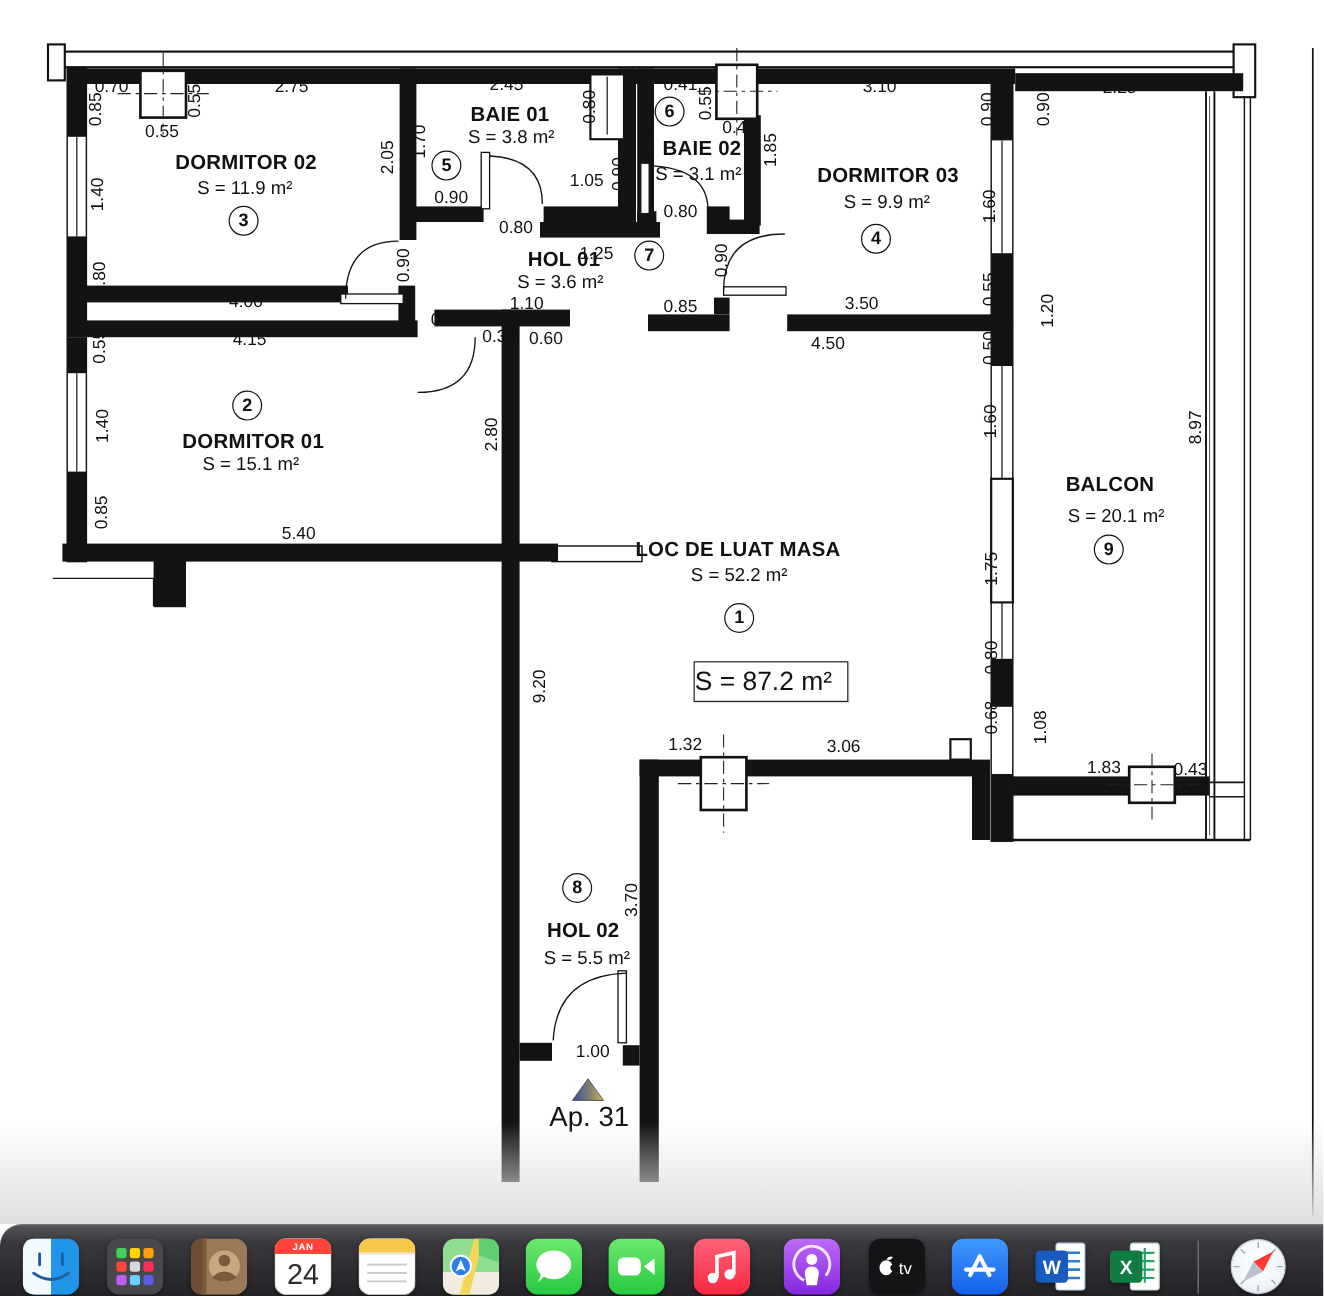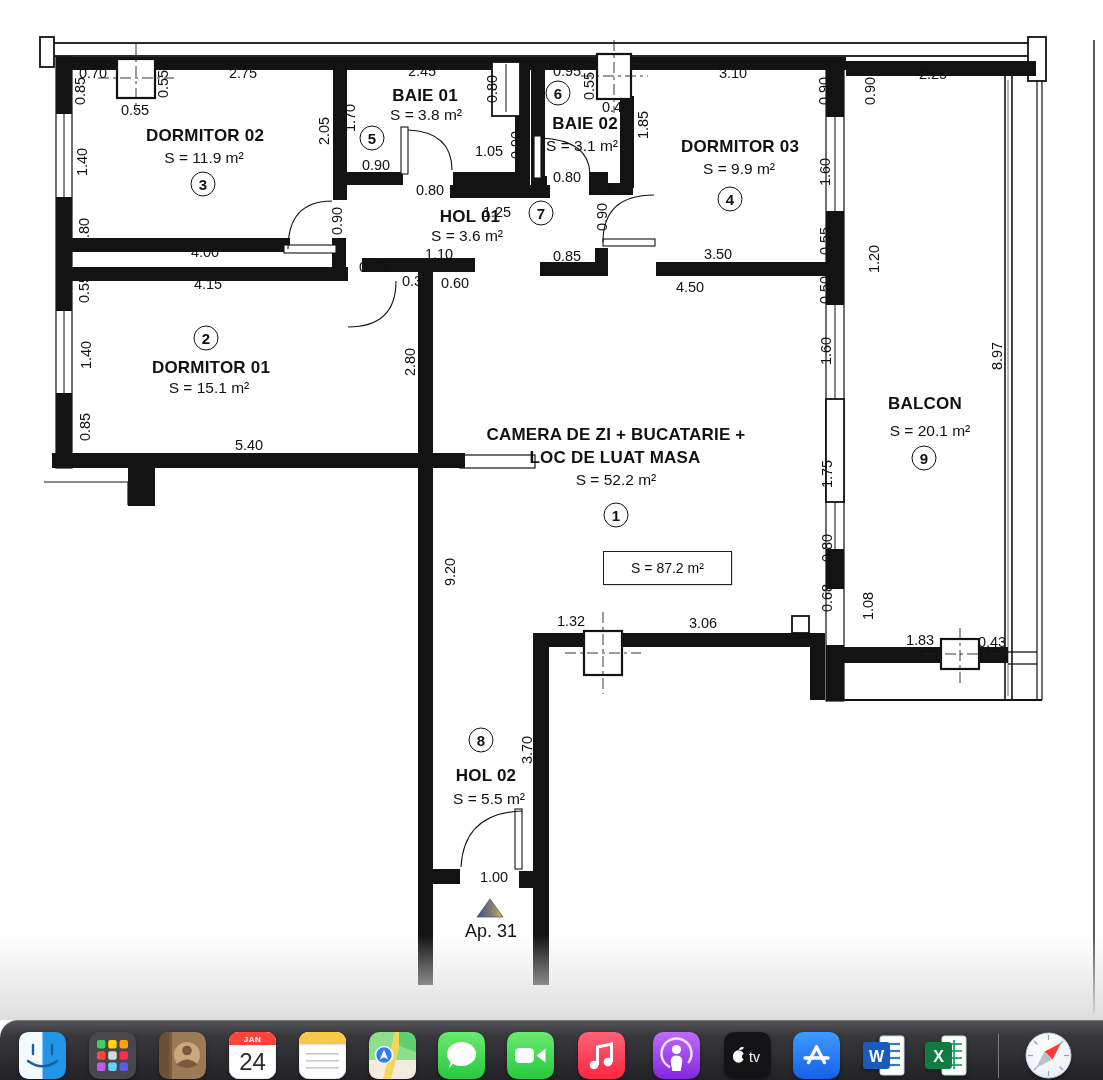--- a/index.html
+++ b/index.html
@@ -5,22 +5,22 @@
   html,body{margin:0;padding:0;}
   body{font-family:"Liberation Sans",sans-serif;color:#111;background:#fff;}
   #screen{position:relative;width:1103px;height:1080px;overflow:hidden;background:#ffffff;}
   #plan{position:absolute;left:0;top:0;width:1103px;height:1020px;}
   #plan svg{position:absolute;left:0;top:0;}
   .dim{position:absolute;transform:translate(-50%,-50%);font-size:14.5px;white-space:nowrap;color:#111;line-height:1;}
   .dim.v{transform:translate(-50%,-50%) rotate(-90deg);}
   .rname{position:absolute;transform:translate(-50%,-50%);font-weight:700;font-size:17px;white-space:nowrap;letter-spacing:.2px;}
   .rarea{position:absolute;transform:translate(-50%,-50%);font-size:15.5px;white-space:nowrap;}
   .rnum{position:absolute;transform:translate(-50%,-50%);width:25px;height:25px;border:1.8px solid #111;border-radius:50%;display:flex;align-items:center;justify-content:center;font-weight:700;font-size:15px;background:transparent;box-sizing:border-box;}
-  #total-box{position:absolute;left:578px;top:551px;width:127px;height:32px;border:1.5px solid #222;background:#fff;display:flex;align-items:center;justify-content:center;font-size:14px;box-shadow:1px 1px 0 rgba(0,0,0,.12);margin-left:25px;}
-  #ap-label{position:absolute;transform:translate(-50%,-50%);font-size:18px;white-space:nowrap;}
+  #total-box{position:absolute;left:578px;top:551px;width:127px;height:32px;border:1.5px solid #222;background:#fff;display:flex;align-items:center;font-size:22px;box-shadow:1px 1px 0 rgba(0,0,0,.12);}
+  #ap-label{position:absolute;transform:translate(-50%,-50%);font-size:23px;white-space:nowrap;}
   #page-fade{position:absolute;left:0;top:935px;width:1103px;height:85px;background:linear-gradient(rgba(255,255,255,0),#dededd);pointer-events:none;}
   
   #dock{position:absolute;left:0;top:1020px;width:1103px;height:60px;background:linear-gradient(180deg,#57575b 0%,#39393d 26%,#232327 100%);border-top-left-radius:18px;box-shadow:inset 0 1px 0 rgba(255,255,255,.18);}
   .dock-item{position:absolute;top:12px;width:47px;height:47px;}
   .dock-item svg{display:block;filter:drop-shadow(0 2px 2px rgba(0,0,0,.35));}
   .dock-sep{position:absolute;top:14px;left:998px;width:1px;height:44px;background:#7a7a80;}
   .cal-month{font-size:8px;font-weight:700;fill:#fff;letter-spacing:.5px;}
   .cal-day{font-size:24px;fill:#2b2b2b;}
   .tile-letter{font-size:16px;font-weight:700;fill:#fff;}
   .tv-text{font-size:14px;font-weight:500;fill:#fff;}
@@ -152,21 +152,21 @@
 <div class="dim v" style="left:163px;top:84px">0.55</div>
 <div class="dim" style="left:135px;top:110px">0.55</div>
 <div class="dim" style="left:243px;top:73px">2.75</div>
 <div class="dim v" style="left:82px;top:162px">1.40</div>
 <div class="dim v" style="left:84px;top:232px">0.80</div>
 <div class="dim v" style="left:324px;top:131px">2.05</div>
 <div class="dim v" style="left:350px;top:118px">1.70</div>
 <div class="dim" style="left:422px;top:71px">2.45</div>
 <div class="dim v" style="left:492px;top:89px">0.80</div>
 <div class="dim v" style="left:516px;top:145px">0.90</div>
-<div class="dim" style="left:567px;top:71px">0.95</div>
+<div class="dim" style="left:567px;top:71px">0.41</div>
 <div class="dim v" style="left:589px;top:86px">0.55</div>
 <div class="dim" style="left:616px;top:107px">0.40</div>
 <div class="dim v" style="left:540px;top:122px">1.70</div>
 <div class="dim v" style="left:643px;top:125px">1.85</div>
 <div class="dim" style="left:733px;top:73px">3.10</div>
 <div class="dim v" style="left:824px;top:91px">0.90</div>
 <div class="dim v" style="left:870px;top:91px">0.90</div>
 <div class="dim" style="left:933px;top:74px">2.25</div>
 <div class="dim" style="left:376px;top:165px">0.90</div>
 <div class="dim" style="left:489px;top:151px">1.05</div>
@@ -225,21 +225,20 @@
 <div class="rnum" style="left:730px;top:199px">4</div>
 
 <div class="rname" style="left:470px;top:217px">HOL 01</div>
 <div class="rarea" style="left:467px;top:236px">S = 3.6 m²</div>
 <div class="rnum" style="left:541px;top:213px">7</div>
 
 <div class="rname" style="left:211px;top:368px">DORMITOR 01</div>
 <div class="rarea" style="left:209px;top:388px">S = 15.1 m²</div>
 <div class="rnum" style="left:206px;top:338px">2</div>
 
-<div class="rname" style="left:616px;top:435px">CAMERA DE ZI + BUCATARIE +</div>
 <div class="rname" style="left:615px;top:458px">LOC DE LUAT MASA</div>
 <div class="rarea" style="left:616px;top:480px">S = 52.2 m²</div>
 <div class="rnum" style="left:616px;top:515px">1</div>
 
 <div class="rname" style="left:925px;top:404px">BALCON</div>
 <div class="rarea" style="left:930px;top:431px">S = 20.1 m²</div>
 <div class="rnum" style="left:924px;top:458px">9</div>
 
 <div class="rname" style="left:486px;top:776px">HOL 02</div>
 <div class="rarea" style="left:489px;top:799px">S = 5.5 m²</div>

